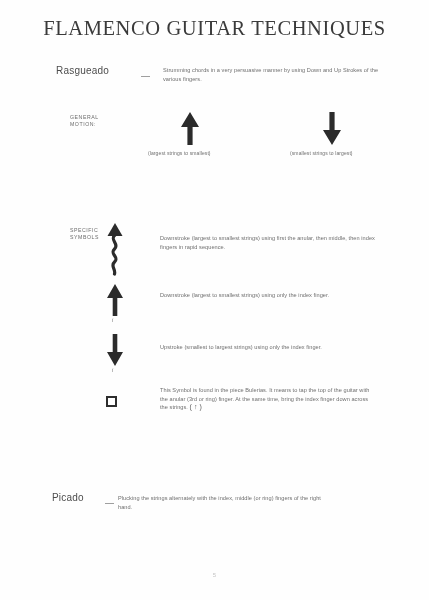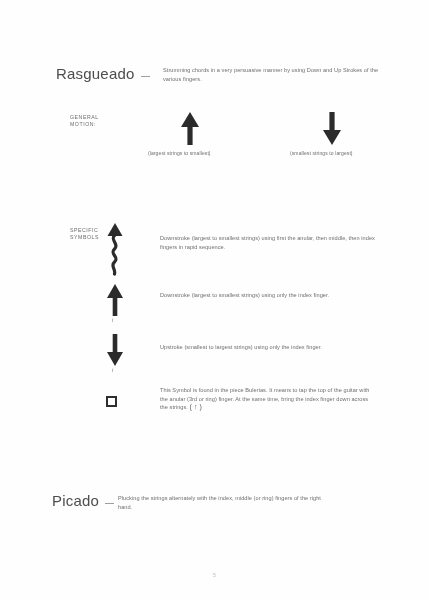--- a/index.html
+++ b/index.html
@@ -38,21 +38,21 @@
     white-space: nowrap;
   }
 
   
   .tech-block { position: absolute; }
 
   .tech-name {
     position: absolute;
     left: 0;
     top: 0;
-    font-size: 15px;
+    font-size: 10px;
     font-weight: 400;
     color: #4d4d4d;
     letter-spacing: 0.2px;
     white-space: nowrap;
   }
   .tech-dash {
     position: absolute;
     font-size: 9px;
     color: #6b6b6b;
   }
@@ -122,20 +122,21 @@
     color: #c4c4c4;
   }
 
   .inline-arrow { font-size: 7px; color: #5a5a5a; }
 </style>
 </head>
 <body>
 
 <div class="page">
 
+  <div class="doc-title">FLAMENCO GUITAR TECHNIQUES</div>
 
   <div class="tech-block" style="left:56px; top:65px; width:340px; height:30px;">
     <div class="tech-name">Rasgueado</div>
     <div class="tech-dash" style="left:85px; top:6px;">—</div>
     <div class="tech-desc" style="left:107px; top:1px;">Strumming chords in a very persuasive manner by using Down and Up Strokes of the various fingers.</div>
   </div>
 
   <div class="col-label" style="left:70px; top:114px;">GENERAL
 MOTION:</div>
 

